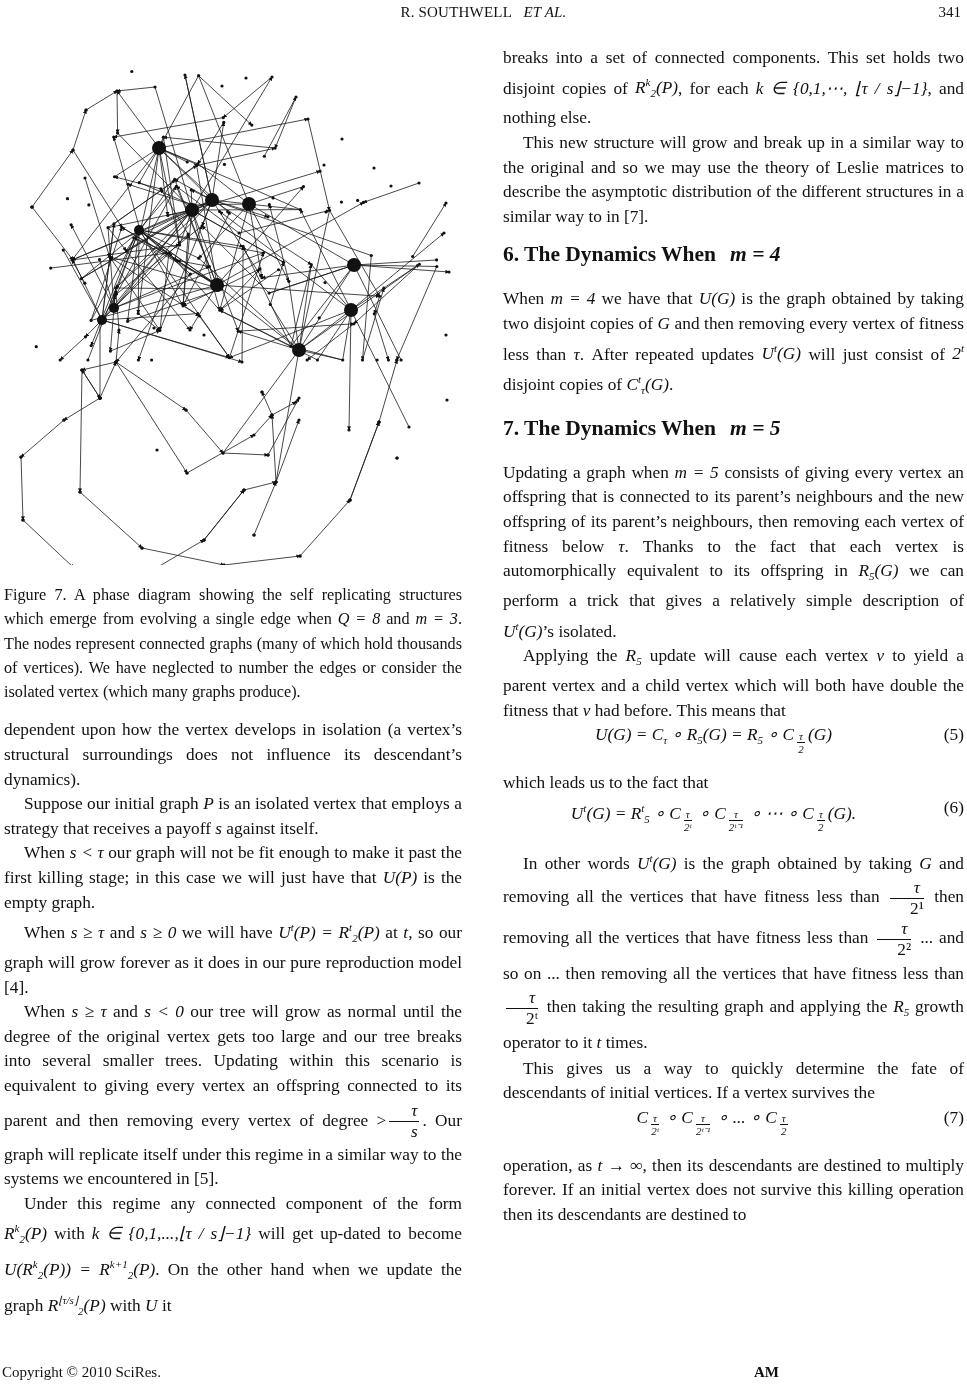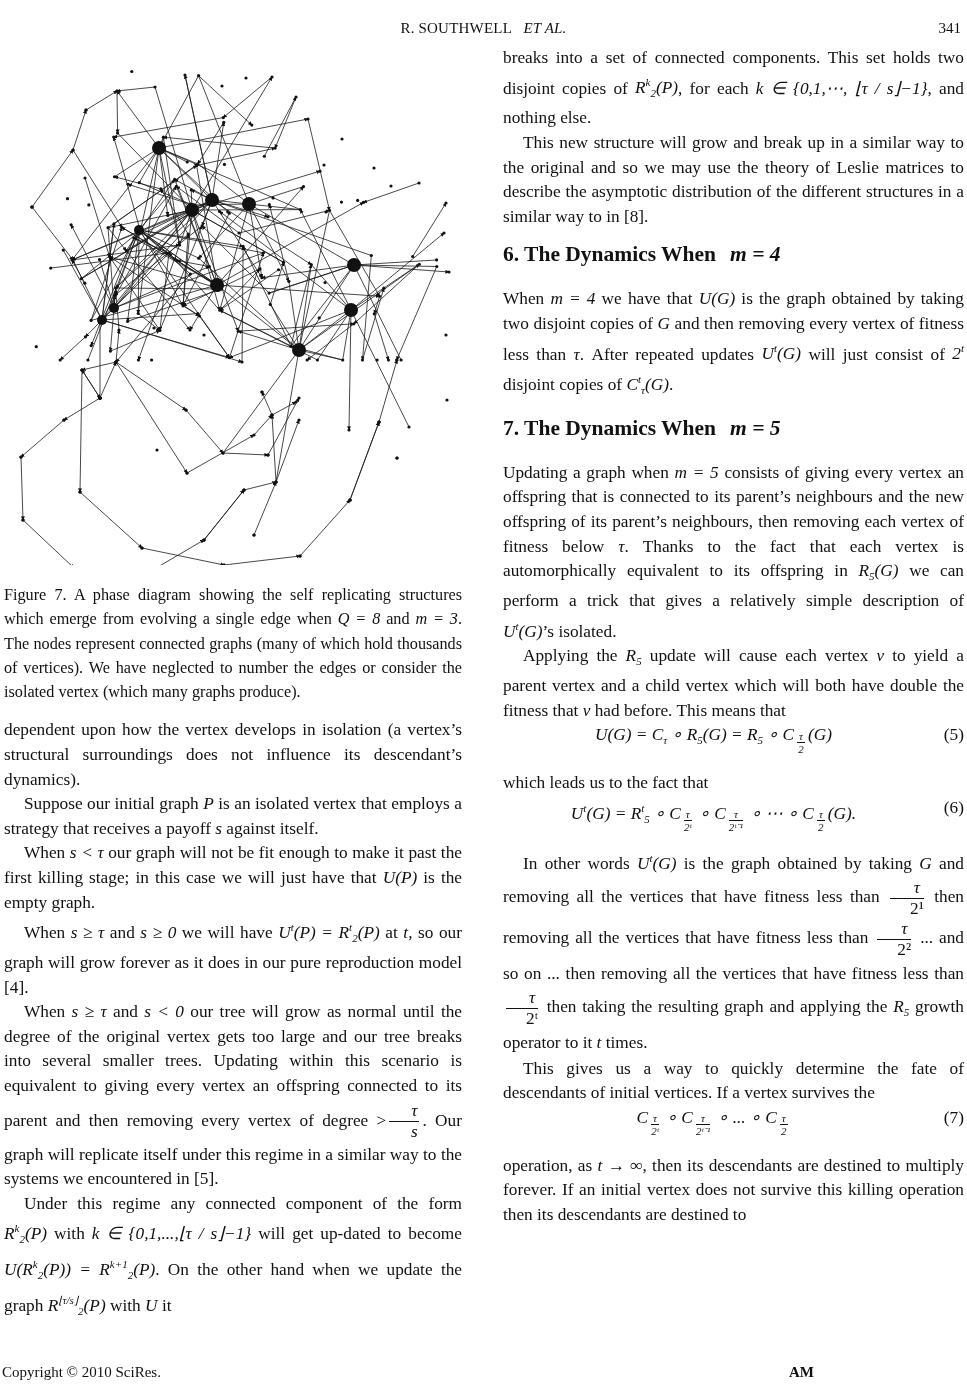--- a/index.html
+++ b/index.html
@@ -1,18 +1,18 @@
 <!DOCTYPE html>
 <html><head>
 <meta charset="utf-8">
 <style>
   html, body { margin: 0; padding: 0; background: #ffffff; }
   body { width: 967px; height: 1386px; position: relative; overflow: hidden;
          font-family: "Liberation Serif", serif; color: #111; }
-  .header { position: absolute; top: 20px; left: 0; width: 967px; height: 22px; font-size: 15px; }
+  .header { position: absolute; top: 4px; left: 0; width: 967px; height: 22px; font-size: 15px; }
   .header .running { position: absolute; left: 0; width: 967px; text-align: center; top: 0; letter-spacing: 0.2px; }
   .header .running i { margin-left: 8px; }
   .header .pageno { position: absolute; right: 6px; top: 0; }
   .col { position: absolute; font-size: 17.3px; line-height: 24.6px; text-align: justify; }
   .left { left: 4px; top: 30px; width: 458px; }
   .right { left: 503px; top: 46px; width: 461px; }
   p { margin: 0; }
   .ind { text-indent: 20px; }
   .m { font-style: italic; font-family: "Liberation Serif", serif; }
   .fig { position: relative; width: 458px; height: 535px; }
@@ -21,21 +21,21 @@
   .gap { height: 14px; }
   h2 { font-size: 21.5px; font-weight: bold; margin: 12px 0 20px 0; line-height: 26px; }
   h2 .m { font-style: italic; margin-left: 14px; }
   .eq { position: relative; height: 48px; text-align: center; }
   .eq .body { position: absolute; left: 0; right: 40px; top: 0; text-align: center; }
   .eq .num { position: absolute; right: 0; top: 0; }
   .frac { display: inline-block; vertical-align: middle; text-align: center; line-height: 20px; margin: 0 3px; }
   .frac .nu { display: block; border-bottom: 1px solid #111; padding: 0 2px; font-style: italic; }
   .frac .de { display: block; }
   .tall { line-height: 44px; }
-  .footer { position: absolute; top: 1364px; left: 0; width: 783px; height: 20px; font-size: 15px; padding-left: 35px; }
+  .footer { position: absolute; top: 1364px; left: 0; width: 783px; height: 20px; font-size: 15px; }
   .footer .copy { position: absolute; left: 2px; }
   .footer .journal { position: absolute; right: 4px; font-weight: bold; }
   sub, sup { font-size: 11px; }
 </style>
 </head>
 <body>
 
 <div class="header">
   <div class="running">
     <span>R. SOUTHWELL</span>
@@ -608,21 +608,21 @@
   </p>
 </div>
 
 <div class="col right">
   <p>
     <span>breaks into a set of connected components. This set holds two disjoint copies of</span>
     <span class="m"><span>R</span><sup>k</sup><sub>2</sub><span>(P)</span></span><span>, for each</span>
     <span class="m">k ∈ {0,1,⋯,</span>
     <span class="m">⌊τ / s⌋−1}</span><span>, and nothing else.</span>
   </p>
-  <p class="ind">This new structure will grow and break up in a similar way to the original and so we may use the theory of Leslie matrices to describe the asymptotic distribution of the different structures in a similar way to in [8].</p>
+  <p class="ind">This new structure will grow and break up in a similar way to the original and so we may use the theory of Leslie matrices to describe the asymptotic distribution of the different structures in a similar way to in [7].</p>
 
   <h2>
     <span>6. The Dynamics When</span><span class="m">m = 4</span>
   </h2>
   <p>
     <span>When</span>
     <span class="m">m = 4</span>
     <span>we have that</span>
     <span class="m">U(G)</span>
     <span>is the graph obtained by taking two disjoint copies of</span>

